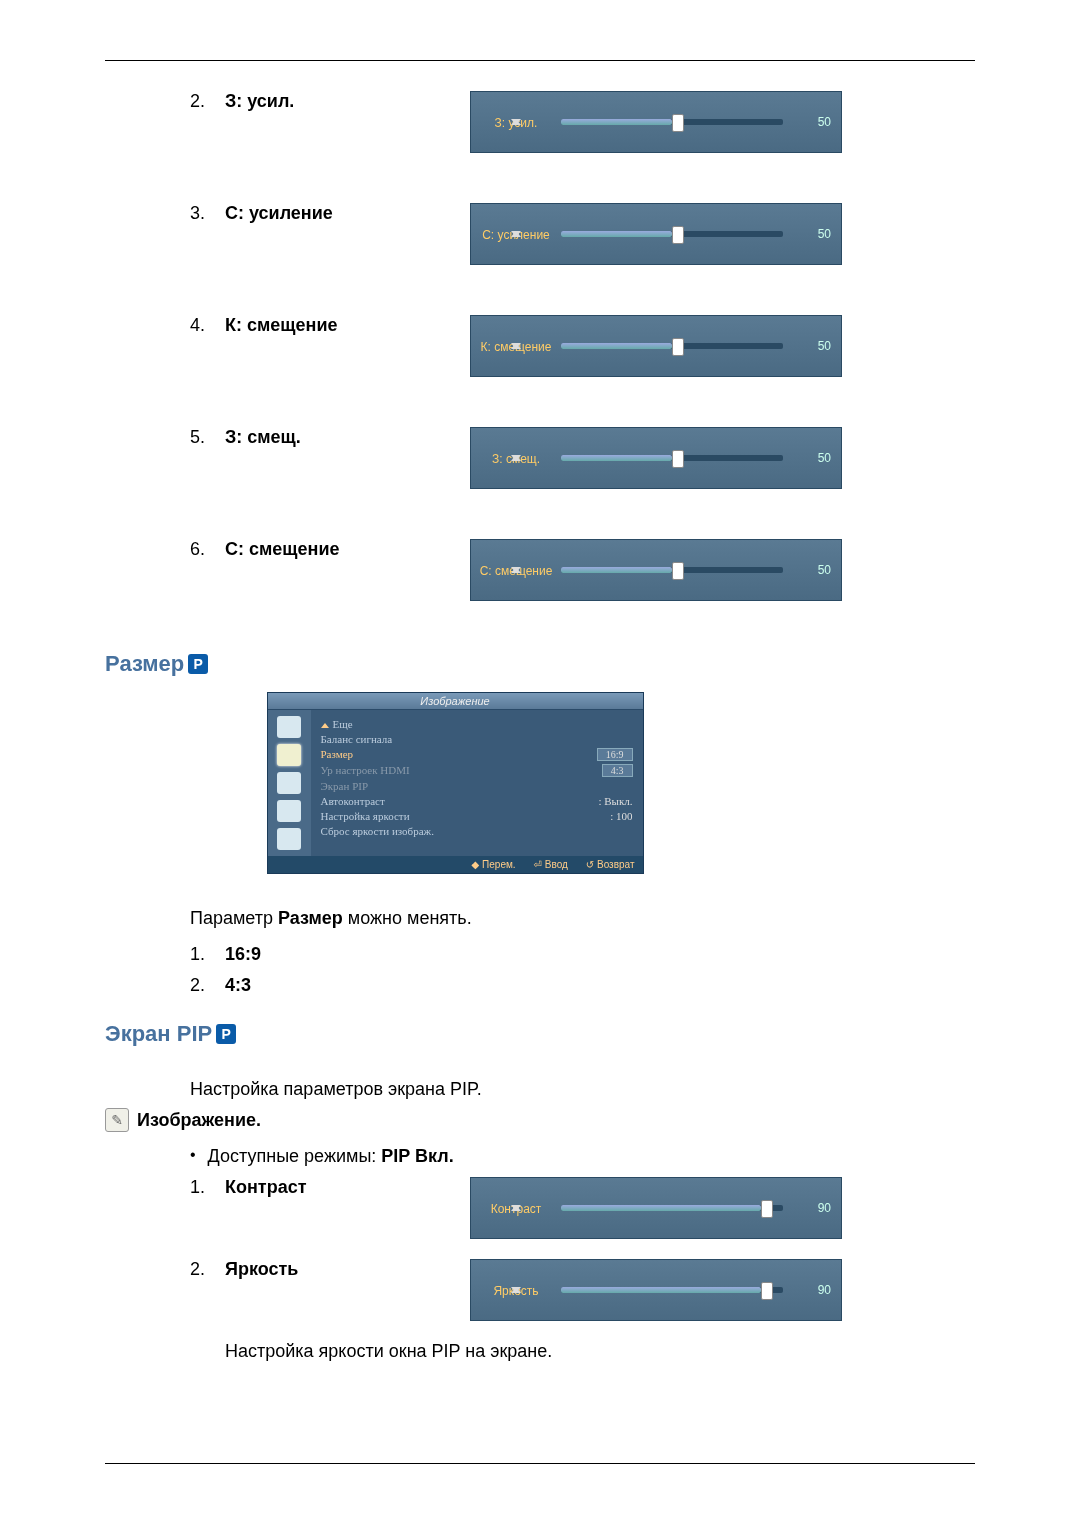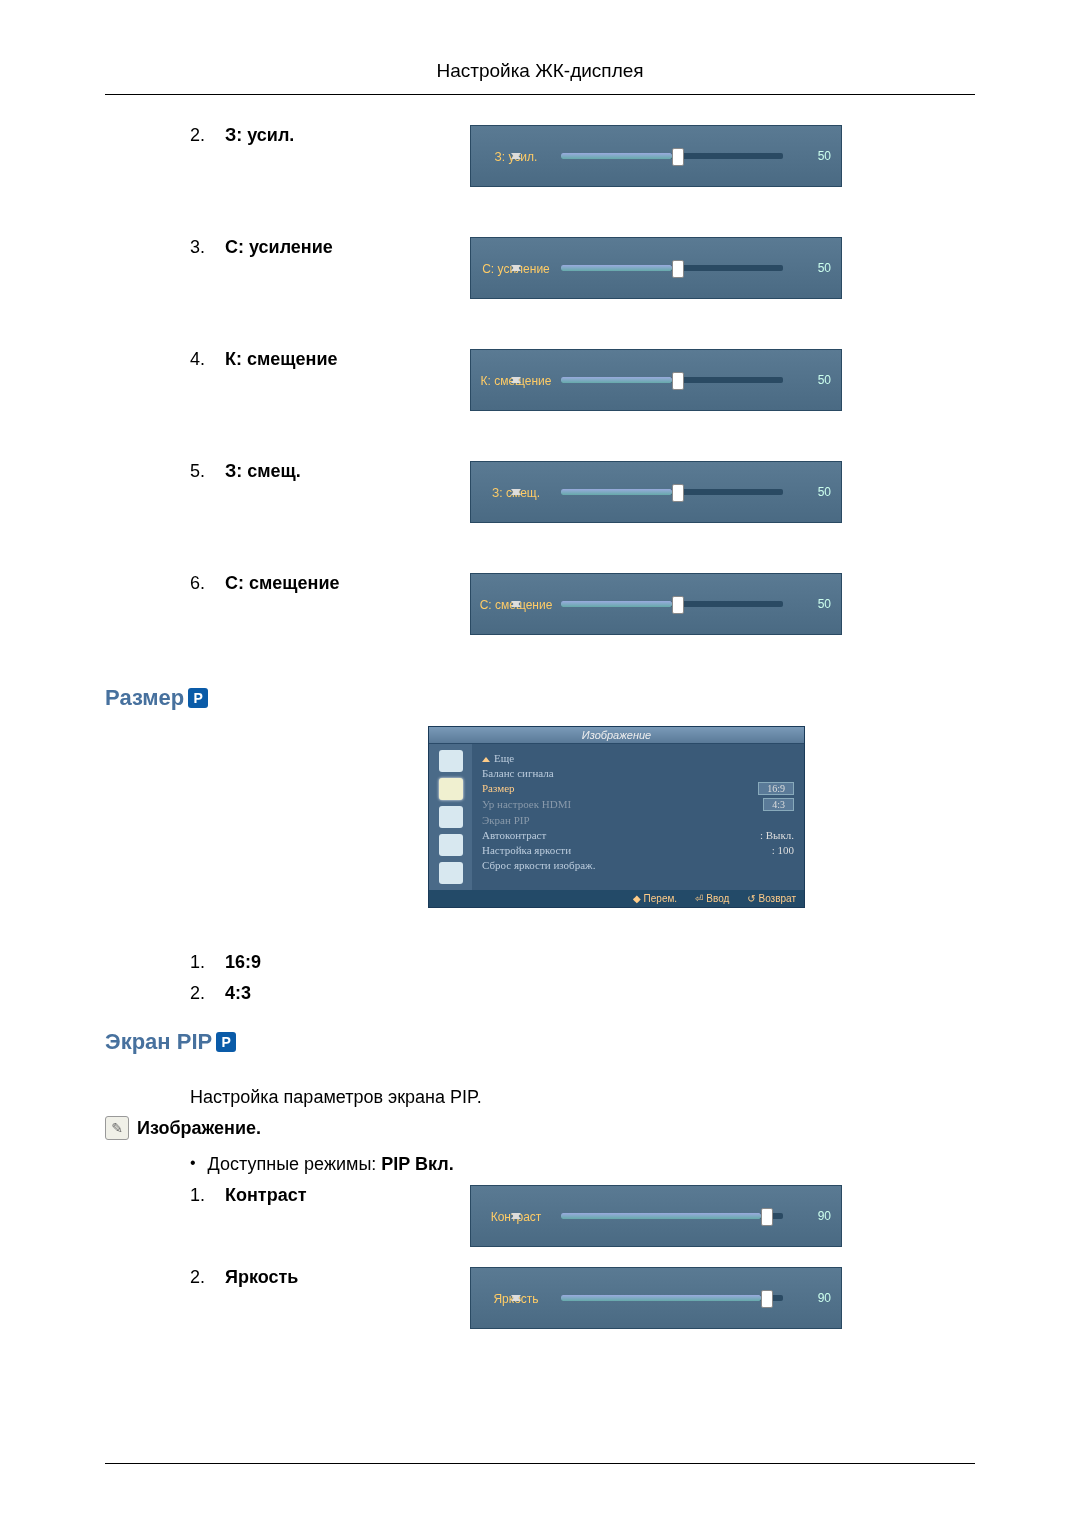--- a/index.html
+++ b/index.html
@@ -151,23 +151,23 @@
     background: #0a5ba8;
     color: #fff;
     font-size: 14px;
     font-weight: bold;
     text-align: center;
     line-height: 20px;
     border-radius: 3px;
   }
   .menu-panel-wrap {
     display: flex;
-    justify-content: flex-end;
+    justify-content: center;
     padding-right: 170px;
-    margin-bottom: 44px;
+    margin-bottom: 34px;
   }
   .menu-panel {
     width: 375px;
     background: #3a5a78;
     border: 1px solid #1a3a58;
     font-size: 11px;
     color: #fff;
   }
   .menu-title {
     background: linear-gradient(#7a9ab8, #5a7a98);
@@ -259,21 +259,20 @@
     display: flex;
     gap: 12px;
     margin-bottom: 10px;
   }
   .bullet { font-size: 16px; }
 </style>
 </head>
 <body>
 
 <div class="page">
-  <div class="header-title">Настройка ЖК-дисплея</div>
   <hr class="hr-top">
 
   <div class="content">
 
     <div class="slider-row indent1">
       <div class="left-block">
         <div class="row">
           <span class="num">2.</span>
           <span class="label-bold">З: усил.</span>
         </div>
@@ -428,20 +427,23 @@
           </div>
         </div>
         <div class="menu-footer">
           <span>◆ <span>Перем.</span></span>
           <span>⏎ <span>Ввод</span></span>
           <span>↺ <span>Возврат</span></span>
         </div>
       </div>
     </div>
 
+    <div class="indent1 label-normal" style="margin-bottom:15px;">
+      <span>Параметр </span><b>Размер</b><span> можно менять.</span>
+    </div>
     <div class="row indent1">
       <span class="num">1.</span>
       <span class="label-bold">16:9</span>
     </div>
     <div class="row indent1" style="margin-bottom:25px;">
       <span class="num">2.</span>
       <span class="label-bold">4:3</span>
     </div>
 
     <div class="section-title">
@@ -497,17 +499,18 @@
           <span class="slider-label">Яркость</span>
           <span class="slider-arrow-down"></span>
         </div>
         <div class="slider-track">
           <div class="slider-fill" style="width:90%"></div>
           <div class="slider-thumb" style="left:90%"></div>
         </div>
         <span class="slider-value">90</span>
       </div>
     </div>
+    <div class="indent2 label-normal">Настройка яркости окна PIP на экране.</div>
 
   </div>
 
   <hr class="hr-bottom">
 </div>
 
 </body></html>

